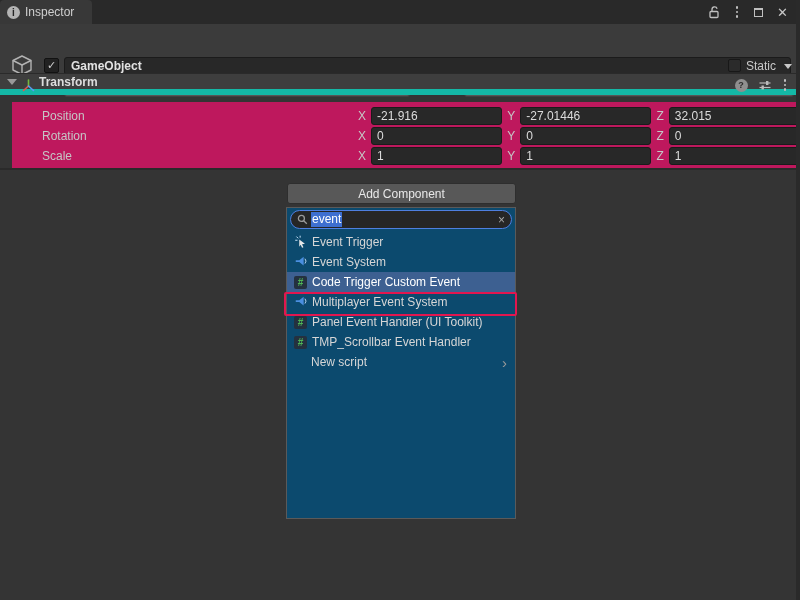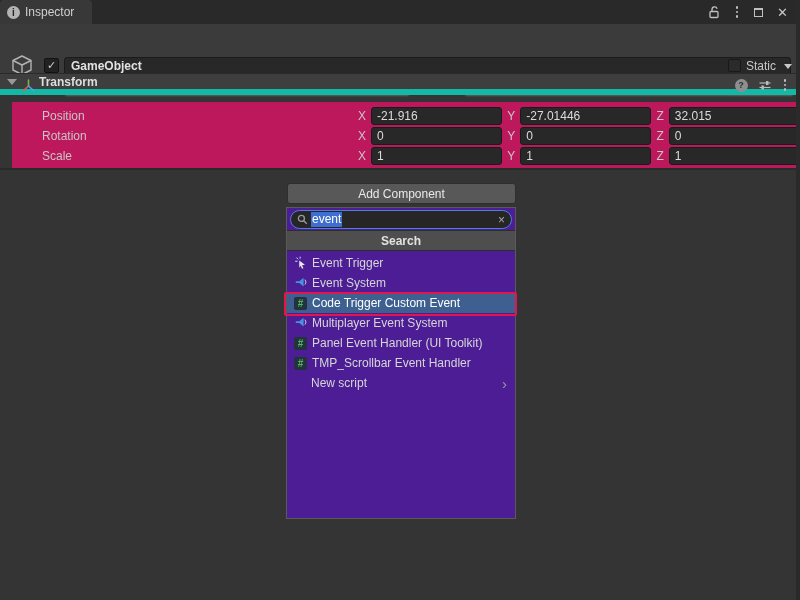--- a/index.html
+++ b/index.html
@@ -53,21 +53,21 @@
   .t-row{position:absolute;left:0;width:100%;height:20px;}
   .t-label{position:absolute;left:30px;top:3px;color:#c6c6c6;}
   .axes{position:absolute;left:346px;right:8px;top:1px;display:flex;align-items:center;gap:5px;}
   .axis-l{color:#c6c6c6;}
   .axis-f{flex:1;height:18px;background:#282828;border:1px solid #1b1b1b;border-radius:3px;color:#dcdcdc;
       display:flex;align-items:center;padding-left:5px;overflow:hidden;white-space:nowrap;}
   .divider{position:absolute;left:0;top:168px;width:100%;height:2px;background:#2a2a2a;}
   
   .add-btn{position:absolute;left:287px;top:183px;width:229px;height:21px;background:#585858;border:1px solid #2e2e2e;border-radius:3px;
       display:flex;align-items:center;justify-content:center;color:#e8e8e8;}
-  .popup{position:absolute;left:286px;top:207px;width:230px;height:312px;background:#4c1d95;border:1px solid #5a5a5a;}
+  .popup{position:absolute;left:286px;top:207px;width:230px;height:312px;background:#0c4a6e;border:1px solid #5a5a5a;}
   .search-wrap{padding:2px 3px 1px 3px;}
   .search-field{display:flex;align-items:center;background:#262626;border:1px solid #4e7fe0;border-radius:10px;height:19px;padding:0 6px;gap:3px;}
   .search-sel{background:#3e6fd0;color:#fff;padding:0 1px;line-height:15px;}
   .clear-x{margin-left:auto;color:#a8a8a8;font-size:12px;line-height:1;}
   .popup-header{height:21px;background:#4e4e4e;border-top:1px solid #2d2d2d;border-bottom:1px solid #2d2d2d;
       display:flex;align-items:center;justify-content:center;color:#e2e2e2;font-weight:700;}
   .list{padding-top:2px;}
   .lrow{height:20px;display:flex;align-items:center;padding-left:6px;color:#d6d6d6;gap:4px;}
   .lrow.selected{background:#3d6091;color:#fff;}
   .licon{width:15px;height:14px;display:flex;align-items:center;justify-content:center;flex:none;}
@@ -210,21 +210,20 @@
         <span>
           <svg width="11" height="11" viewBox="0 0 11 11">
               <circle cx="4.4" cy="4.4" r="3" fill="none" stroke="#9a9a9a" stroke-width="1.3"></circle>
               <line x1="6.7" y1="6.7" x2="9.8" y2="9.8" stroke="#9a9a9a" stroke-width="1.3"></line>
             </svg>
         </span>
         <span class="search-sel">event</span>
         <span class="clear-x">×</span>
       </div>
     </div>
-    <div class="popup-header">Search</div>
     <div class="list">
 
       <div class="lrow">
         <span class="licon">
           <svg width="14" height="14" viewBox="0 0 16 16">
               <path d="M6 5 L12.5 10 L9.2 10.6 L10.8 14 L9.2 14.7 L7.6 11.2 L6 13.3 Z" fill="#e8e8e8"></path>
               <g stroke="#cfe8ff" stroke-width="1.1">
                 <line x1="4.8" y1="3.8" x2="2.8" y2="1.8"></line>
                 <line x1="7" y1="3" x2="7" y2="0.8"></line>
                 <line x1="4" y1="6" x2="1.4" y2="6"></line>

